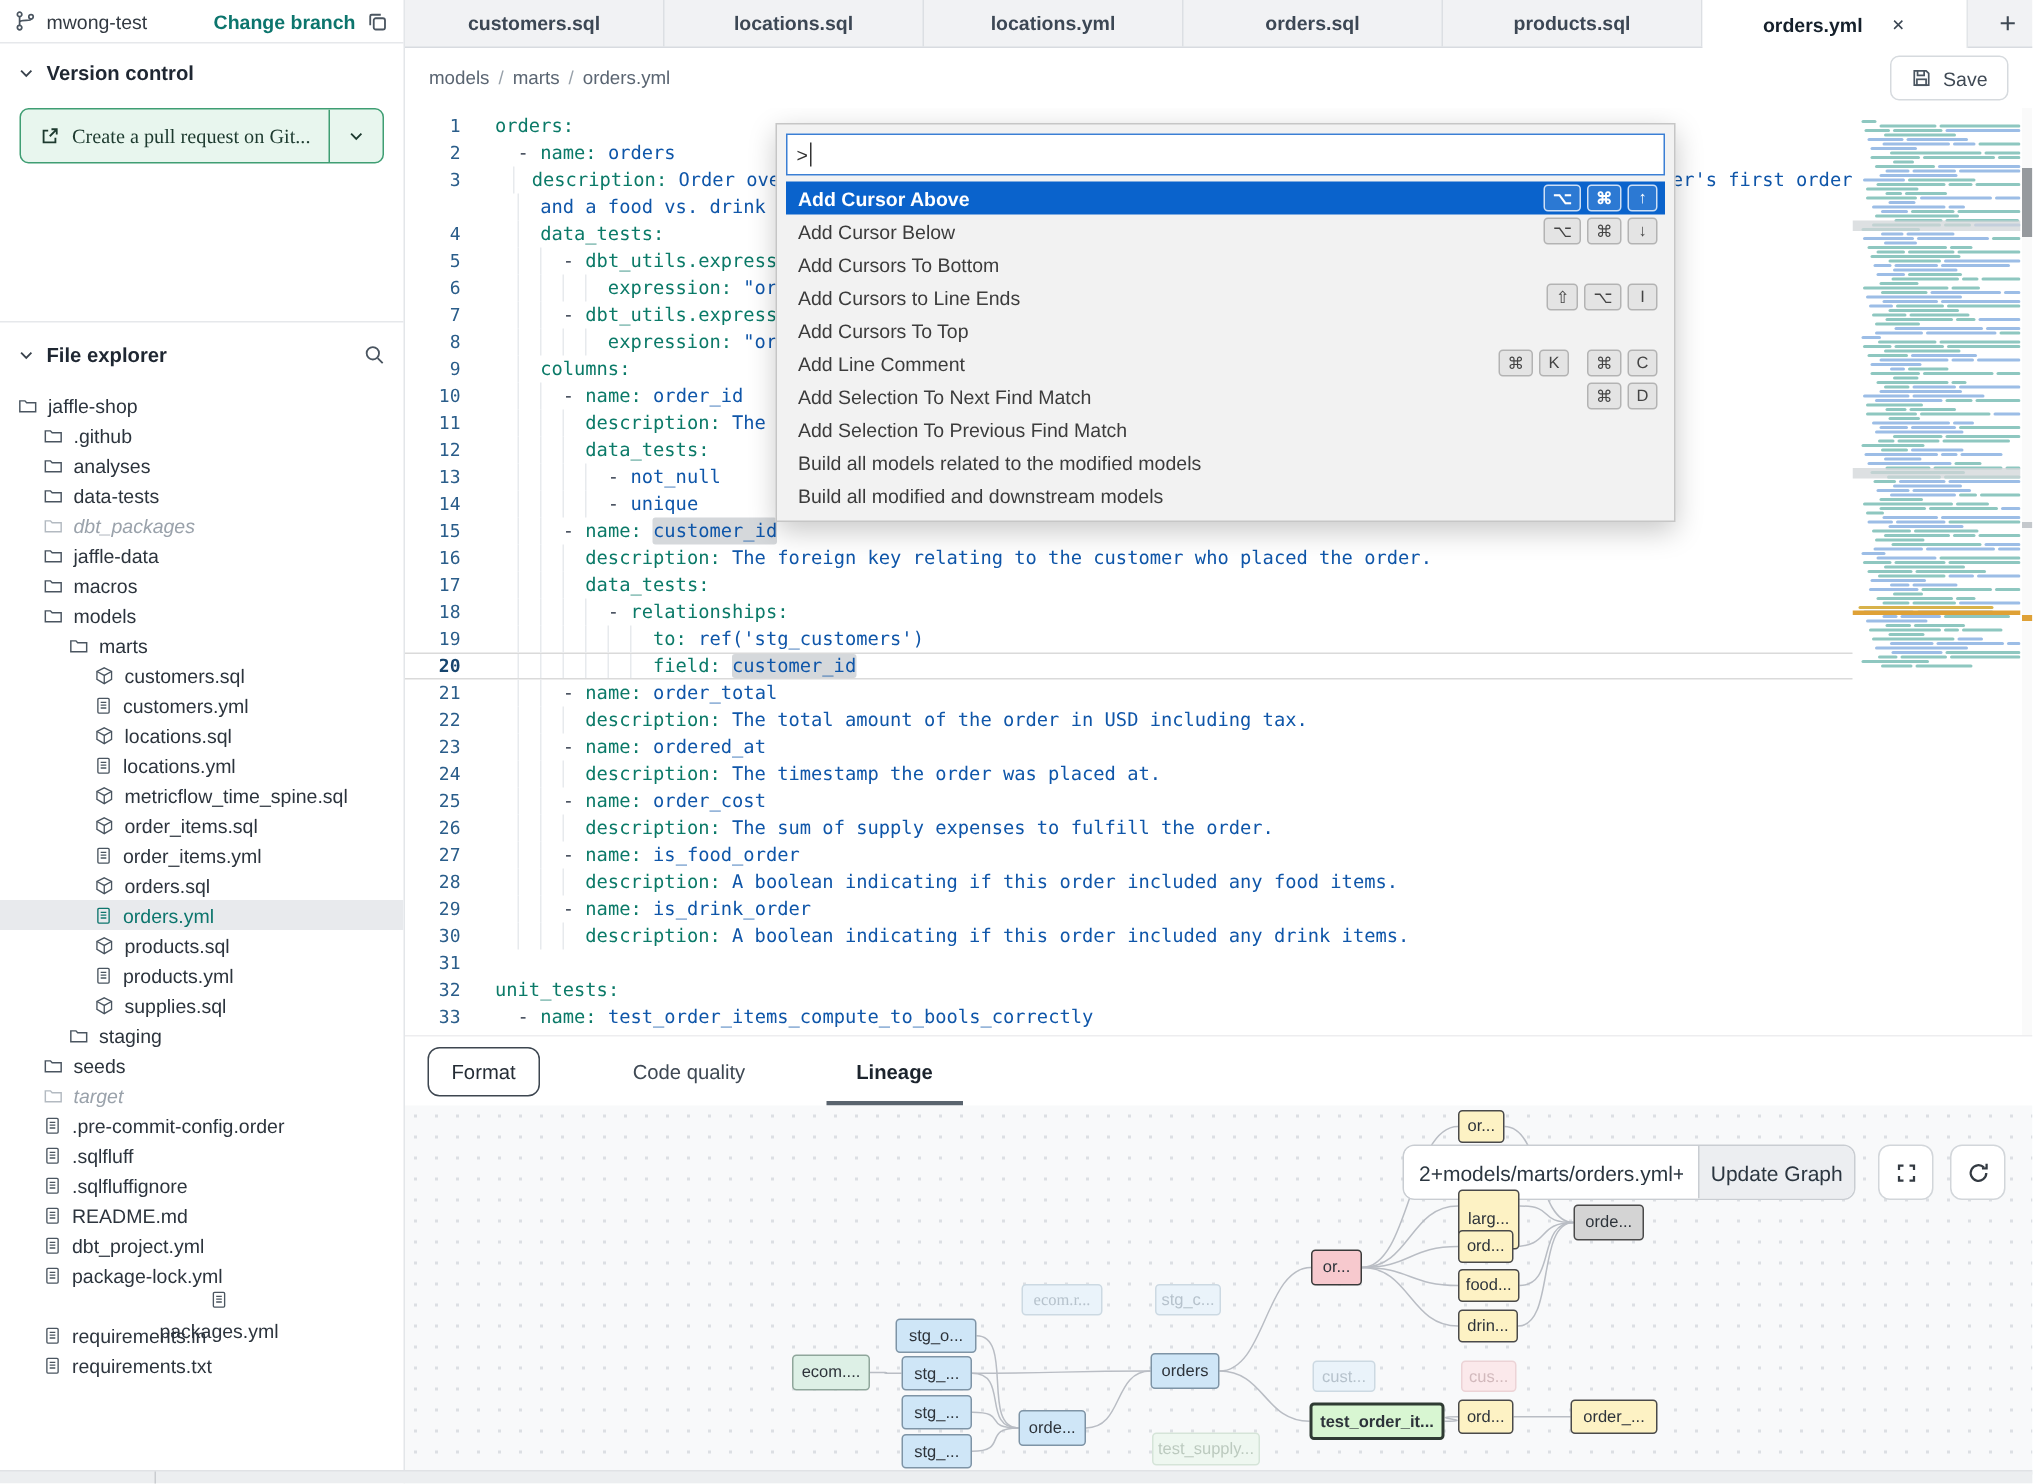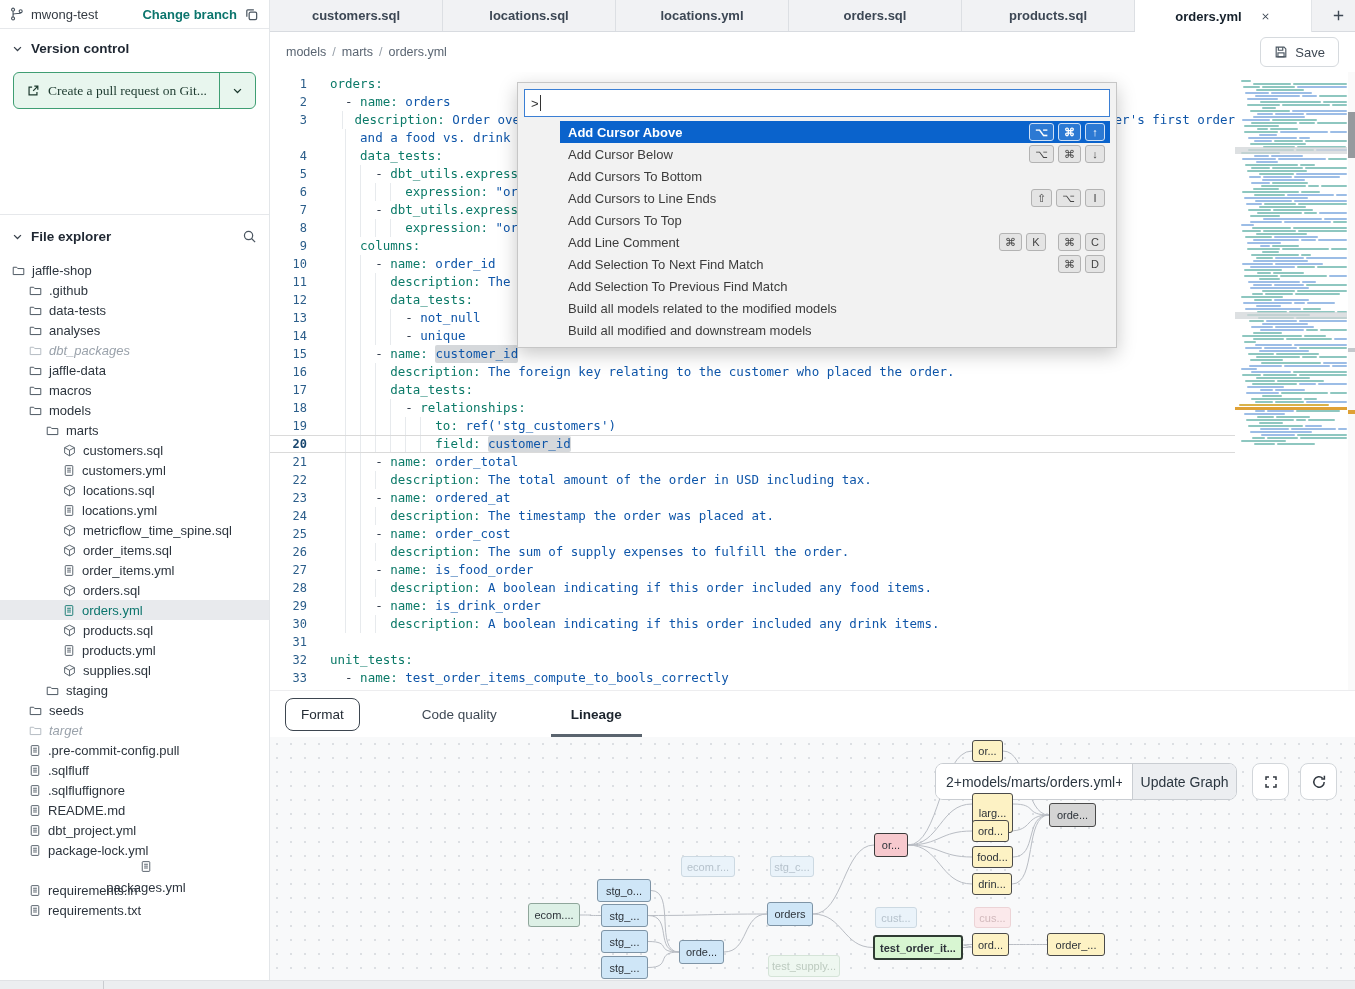--- a/index.html
+++ b/index.html
@@ -67,21 +67,21 @@
   .vscroll { position:absolute; top:0; right:0; width:7px; height:618px; background:#fafafa; }
   .vs-handle { position:absolute; right:0; width:7px; height:46px; top:40px; background:#969a9e; }
   .vs-tick-gray { position:absolute; right:0; width:7px; height:4px; top:276px; background:#c4c8cc; }
   .vs-tick-orange { position:absolute; right:0; width:7px; height:4px; top:338px; background:#dfa136; }
 
   
   .palette { position:absolute; left:247px; top:10px; width:600px; background:#f2f2f2; border:1px solid #c6c6c6; box-shadow:0 6px 18px rgba(0,0,0,.22); padding:6px; z-index:30; }
   .pal-input { height:28px; background:#fff; border:1px solid #3b7fd4; display:flex; align-items:center; padding:0 6px; font-size:13px; color:#333; }
   .pal-caret { display:inline-block; width:1px; height:16px; background:#333; margin-left:1px; }
   .pal-list { margin-top:4px; }
-  .pal-row { height:22px; display:flex; align-items:center; padding:0 5px 0 8px; font-size:13px; color:#3c3c3c; cursor:pointer; border-radius:0;margin-left:36px; }
+  .pal-row { height:22px; display:flex; align-items:center; padding:0 5px 0 8px; font-size:13px; color:#3c3c3c; cursor:pointer; border-radius:0; }
   .pal-row .spacer { flex:1; }
   .pal-row.sel { background:#0a63cc; color:#fff; font-weight:600; }
   .chip-group { display:flex; gap:4px; margin-left:12px; }
   .chip { min-width:20px; height:18px; padding:0 5px; display:flex; align-items:center; justify-content:center; background:#e4e4e4; border:1px solid #b3b3b3; border-radius:3px; font-size:11px; color:#444; }
   .pal-row.sel .chip { background:rgba(255,255,255,.14); border-color:#cfe0f5; color:#fff; }
 
   
   .btm-bar { height:47px; background:#fff; display:flex; align-items:center; padding:0 15px; gap:0; border-top:1px solid #ededef; }
   .format-btn { border:1.5px solid #3d4650; background:#fff; border-radius:8px; height:33px; padding:0 15px; font-size:13.5px; color:#242c35; cursor:pointer; font-family:inherit; }
   .btm-tab { font-size:13.5px; color:#3f4954; padding:0 12px; height:46px; display:flex; align-items:center; cursor:pointer; position:relative; margin-left:50px; }
@@ -192,29 +192,29 @@
               </svg>
             </span>
             <span>.github</span>
           </div>
           <div class="tree-row" style="padding-left: 29px;">
             <span class="icon">
               <svg width="13" height="13" viewBox="0 0 16 16" fill="none" stroke="currentColor" stroke-width="1.2">
                 <path d="M1.5 13V4h4.2l1.4 1.6h7.4V13z"></path>
               </svg>
             </span>
-            <span>data-tests</span>
+            <span>analyses</span>
           </div>
           <div class="tree-row" style="padding-left: 29px;">
             <span class="icon">
               <svg width="13" height="13" viewBox="0 0 16 16" fill="none" stroke="currentColor" stroke-width="1.2">
                 <path d="M1.5 13V4h4.2l1.4 1.6h7.4V13z"></path>
               </svg>
             </span>
-            <span>analyses</span>
+            <span>data-tests</span>
           </div>
           <div class="tree-row dim" style="padding-left: 29px;">
             <span class="icon">
               <svg width="13" height="13" viewBox="0 0 16 16" fill="none" stroke="currentColor" stroke-width="1.2">
                 <path d="M1.5 13V4h4.2l1.4 1.6h7.4V13z"></path>
               </svg>
             </span>
             <span>dbt_packages</span>
           </div>
           <div class="tree-row" style="padding-left: 29px;">
@@ -381,21 +381,21 @@
             </span>
             <span>target</span>
           </div>
           <div class="tree-row" style="padding-left: 29px;">
             <span class="icon">
               <svg width="12" height="13" viewBox="0 0 16 16" fill="none" stroke="currentColor" stroke-width="1.2">
                 <rect x="3" y="1.5" width="10" height="13" rx="1"></rect>
                 <path d="M5.5 5h5M5.5 7.5h5M5.5 10h5"></path>
               </svg>
             </span>
-            <span>.pre-commit-config.pull</span>
+            <span>.pre-commit-config.order</span>
           </div>
           <div class="tree-row" style="padding-left: 29px;">
             <span class="icon">
               <svg width="12" height="13" viewBox="0 0 16 16" fill="none" stroke="currentColor" stroke-width="1.2">
                 <rect x="3" y="1.5" width="10" height="13" rx="1"></rect>
                 <path d="M5.5 5h5M5.5 7.5h5M5.5 10h5"></path>
               </svg>
             </span>
             <span>.sqlfluff</span>
           </div>
@@ -1301,21 +1301,21 @@
             <path d="M13.4 1.8v3.1h-3.1"></path>
         </svg>
       </button>
     <div class="lnode mint" style="left: 258px; top: 166px; width: 52px; height: 24px;">ecom....</div>
         <div class="lnode blue" style="left: 327px; top: 142px; width: 54px; height: 23px;">stg_o...</div>
         <div class="lnode blue" style="left: 331px; top: 167px; width: 47px; height: 23px;">stg_...</div>
         <div class="lnode blue" style="left: 331px; top: 193px; width: 47px; height: 23px;">stg_...</div>
         <div class="lnode blue" style="left: 331px; top: 219px; width: 47px; height: 23px;">stg_...</div>
         <div class="lnode blue" style="left: 409px; top: 203px; width: 45px; height: 24px;">orde...</div>
         <div class="lnode blue" style="left: 497px; top: 165px; width: 46px; height: 24px;">orders</div>
-        <div class="lnode faded-blue" style="left: 411px; top: 119px; width: 54px; height: 21px;">ecom.r...</div>
+        <div class="lnode faded-blue" style="left: 411px; top: 119px; width: 54px; height: 21px; font-family: Liberation Serif, serif;">ecom.r...</div>
         <div class="lnode faded-blue" style="left: 500px; top: 119px; width: 44px; height: 21px;">stg_c...</div>
         <div class="lnode faded-blue" style="left: 605px; top: 170px; width: 42px; height: 21px;">cust...</div>
         <div class="lnode faded-green" style="left: 498px; top: 206px; width: 72px; height: 22px;">test_supply...</div>
         <div class="lnode pink" style="left: 604px; top: 96px; width: 34px; height: 24px;">or...</div>
         <div class="lnode yellow" style="left: 702px; top: 3px; width: 31px; height: 22px;">or...</div>
         <div class="lnode yellow" style="left: 702px; top: 56px; width: 41px; height: 40px;">larg...</div>
         <div class="lnode yellow" style="left: 702px; top: 83px; width: 37px; height: 22px;">ord...</div>
         <div class="lnode yellow" style="left: 702px; top: 109px; width: 41px; height: 22px;">food...</div>
         <div class="lnode yellow" style="left: 702px; top: 136px; width: 40px; height: 22px;">drin...</div>
         <div class="lnode gray" style="left: 779px; top: 66px; width: 47px; height: 24px;">orde...</div>

